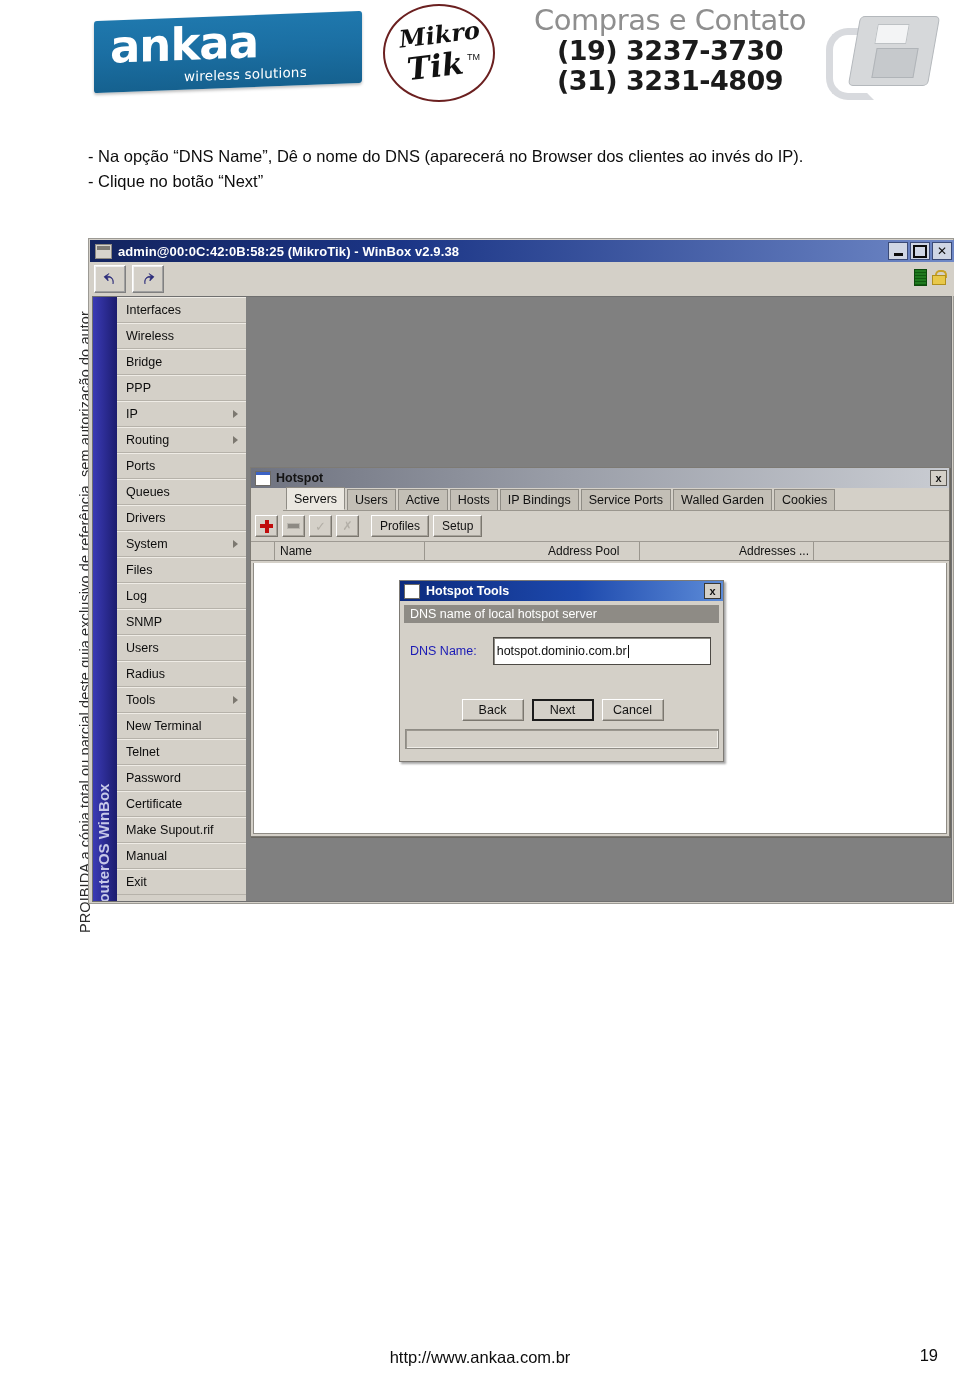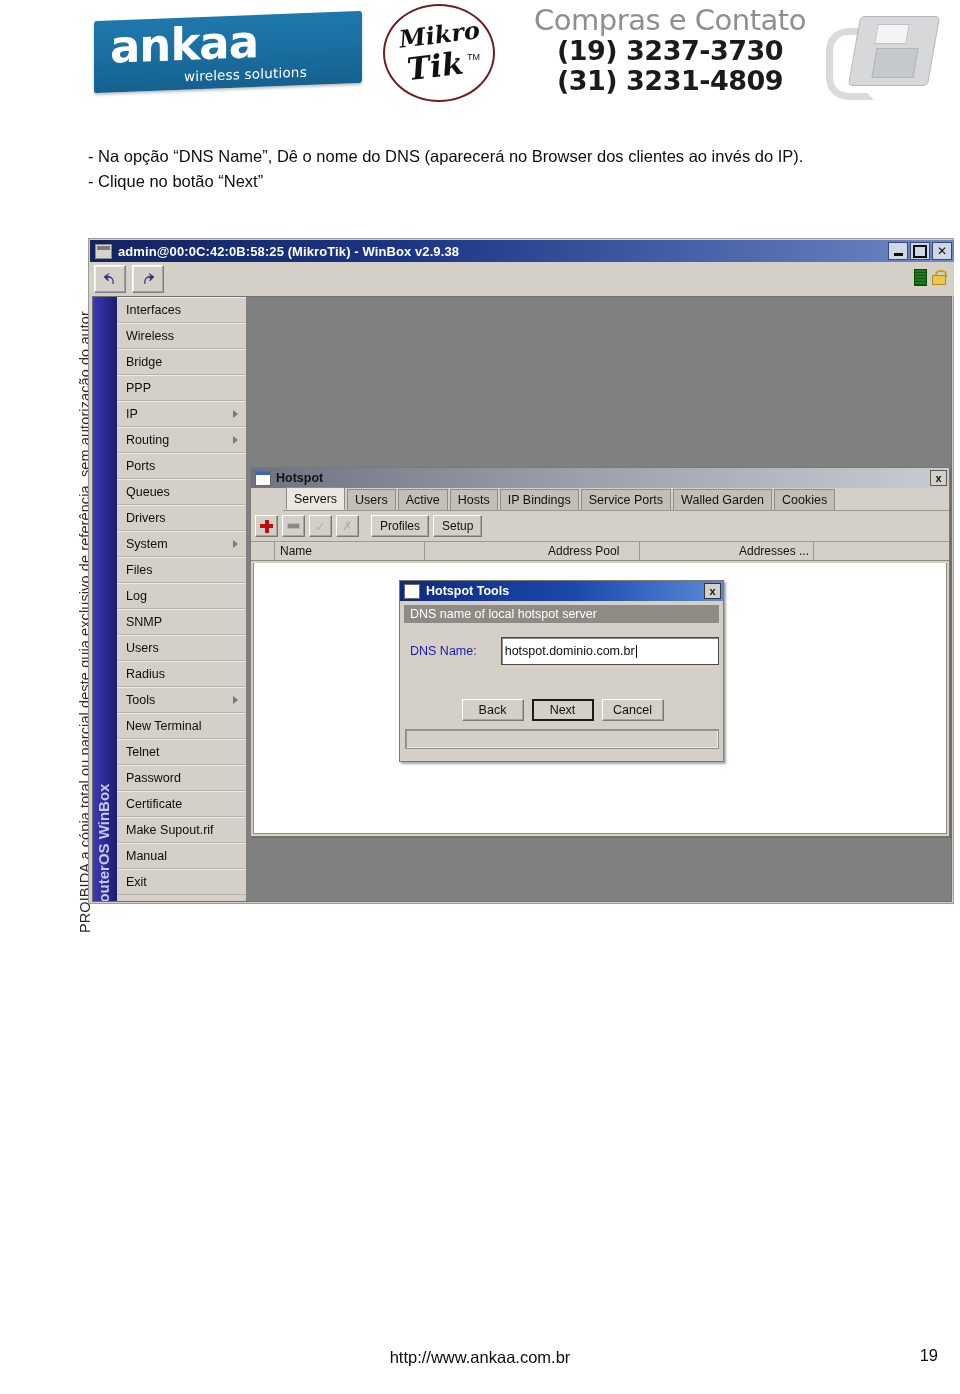--- a/index.html
+++ b/index.html
@@ -565,21 +565,21 @@
   }
   .sd-field-row {
     margin-top: 14px;
     display: flex;
     align-items: center;
     padding-left: 10px;
   }
   .sd-label {
     font-size: 12.5px;
     color: #1a1ab5;
-    margin-right: 24px;
+    margin-right: 16px;
     white-space: nowrap;
     font-family: "Liberation Sans", sans-serif;
   }
   .sd-input {
     width: 218px; height: 28px;
     background: #ffffff;
     border: 1px solid #4d4a45;
     box-shadow: inset 1px 1px 0 #8f8c85;
     display: flex;
     align-items: center;

